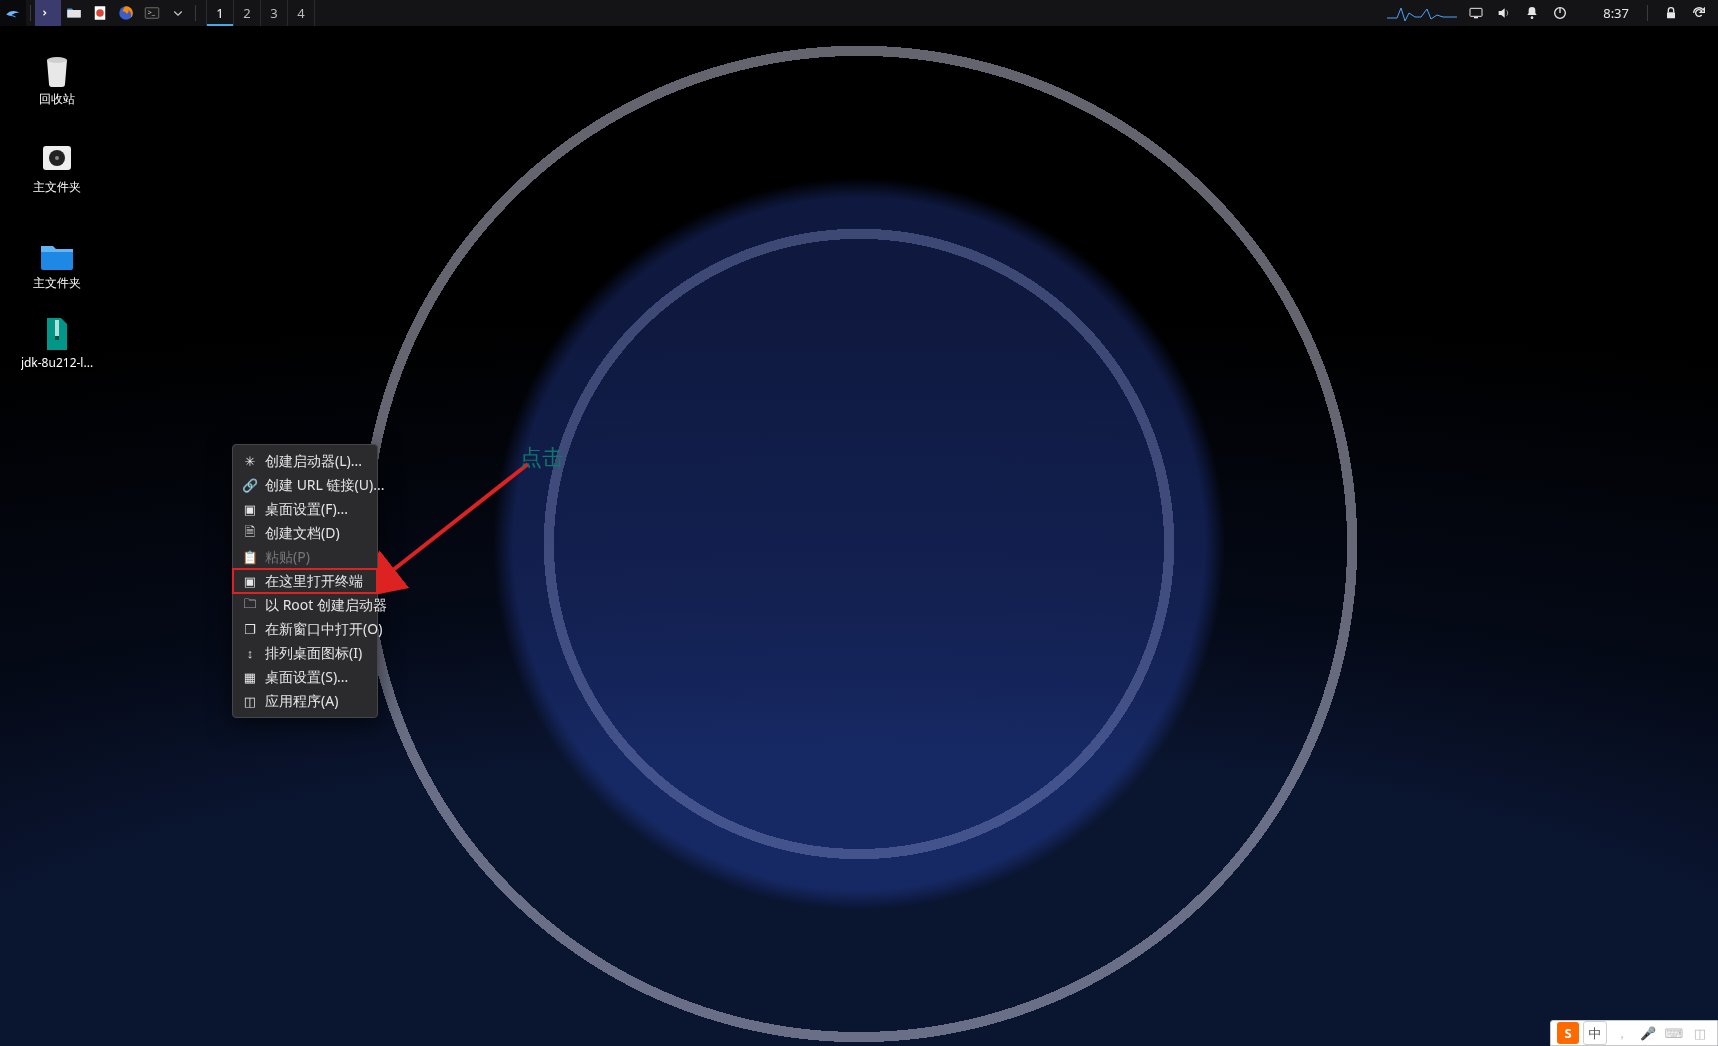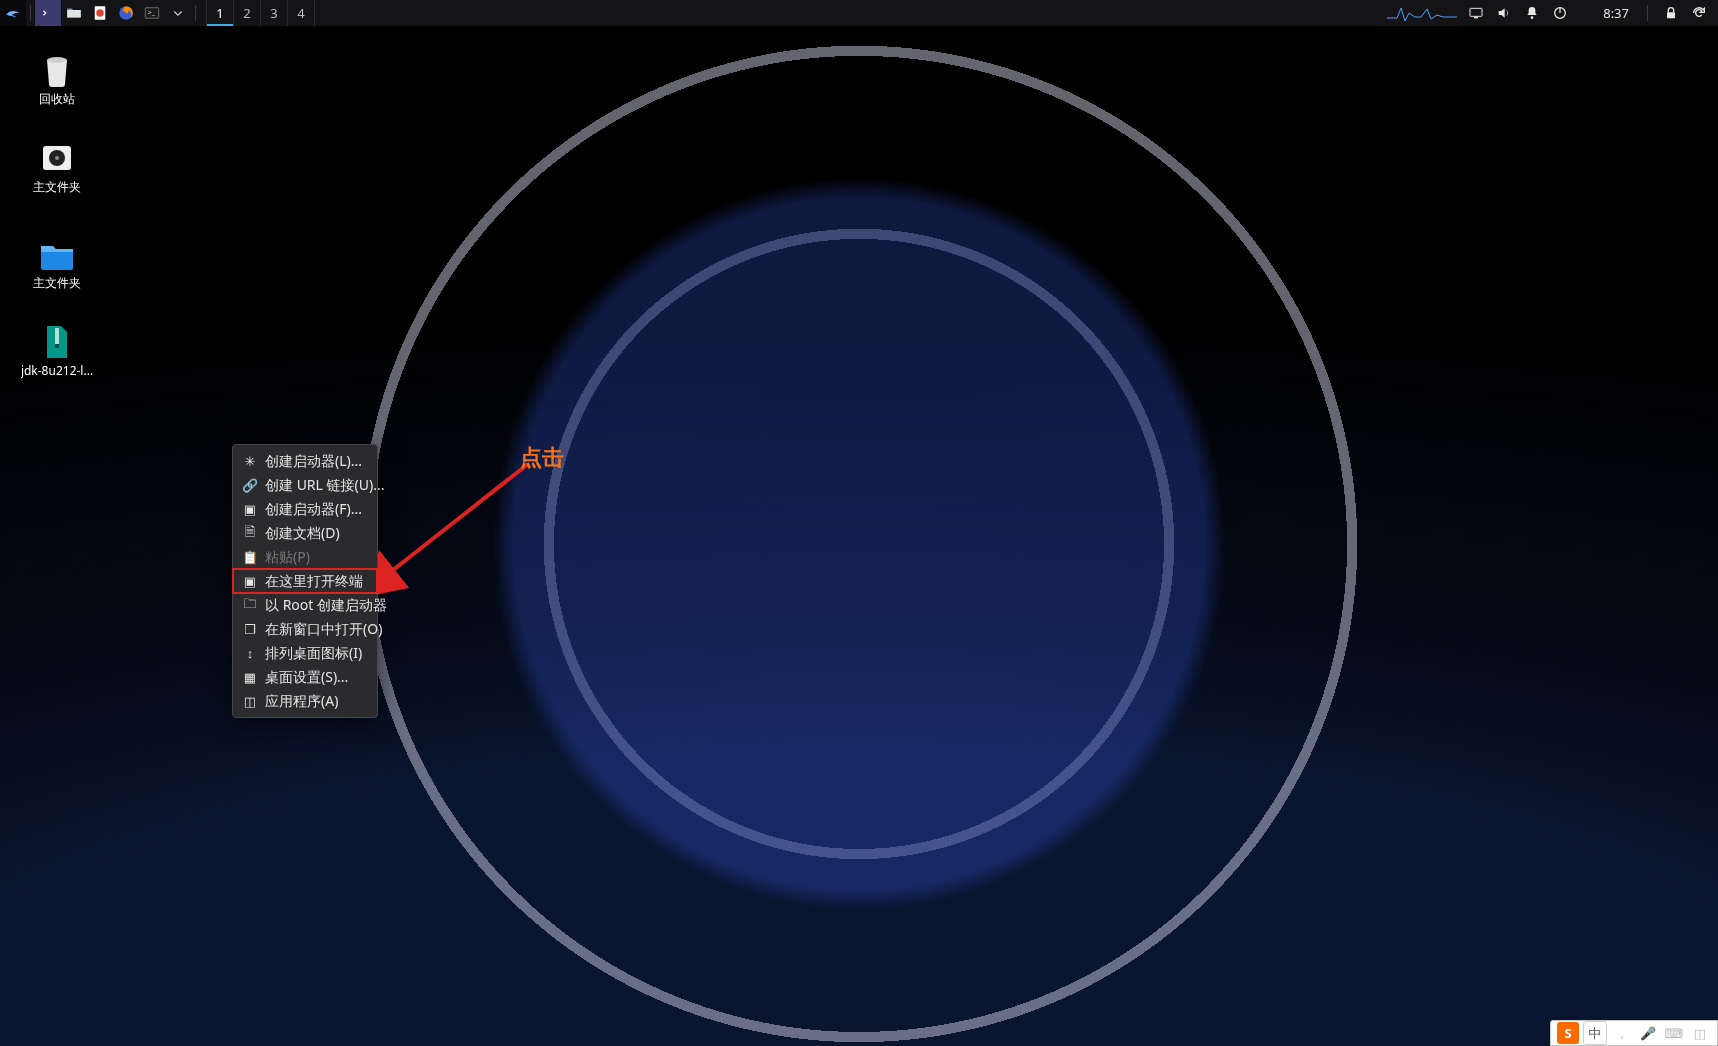--- a/index.html
+++ b/index.html
@@ -33,21 +33,21 @@
   .dicon .glyph{width:40px;height:40px;display:flex;align-items:center;justify-content:center;}
   .dicon .label{font-size:12px;color:#fff;text-align:center;text-shadow:0 1px 3px #000;white-space:nowrap;overflow:hidden;text-overflow:ellipsis;max-width:86px;}
   
   .context-menu{position:absolute;left:232px;top:418px;width:144px;background:#2b2b2e;border:1px solid #45454a;border-radius:4px;padding:4px 0;box-shadow:0 6px 24px rgba(0,0,0,.6);z-index:20;}
   .cm-item{height:24px;display:flex;align-items:center;gap:8px;padding:0 10px;cursor:pointer;}
   .cm-item.disabled{color:#777;}
   .cm-item .ic{width:14px;height:14px;display:flex;align-items:center;justify-content:center;flex:none;}
   .cm-item .txt{flex:1;font-size:14px;white-space:nowrap;}
   .cm-item.highlight{outline:2px solid #d22;outline-offset:-1px;}
   
-  .annot-text{position:absolute;left:520px;top:415px;font-size:22px;font-weight:700;color:#f97316;z-index:30;font-family:"Microsoft YaHei","Noto Sans",sans-serif;}
+  .annot-text{position:absolute;left:520px;top:415px;font-size:22px;font-weight:400;color:#0f766e;z-index:30;font-family:"Microsoft YaHei","Noto Sans",sans-serif;}
   .annot-arrow{position:absolute;left:378px;top:430px;z-index:29;}
   
   .ime-bar{position:absolute;right:0;bottom:0;height:24px;background:#fff;border:1px solid #c9c9c9;border-radius:3px 0 0 0;display:flex;align-items:center;gap:4px;padding:0 6px;z-index:15;}
   .ime-sq{width:22px;height:22px;border-radius:3px;display:flex;align-items:center;justify-content:center;font-size:13px;}
   .ime-logo{background:#ff6a00;color:#fff;font-weight:bold;}
   .ime-lang{color:#555;border:1px solid #d0d0d0;}
   .ime-ic{color:#bababa;}
 </style>
 </head>
 <body>
@@ -184,21 +184,21 @@
   <div class="dicon" style="left:12px;top:208px;">
     <div class="glyph">
       <svg viewBox="0 0 40 40">
           <path d="M4 14h12l3 3h17v17a2 2 0 01-2 2H6a2 2 0 01-2-2z" fill="#1e88e5"></path>
           <path d="M4 12h12l3 3h17v3H4z" fill="#64b5f6"></path>
         </svg>
     </div>
     <div class="label">主文件夹</div>
   </div>
 
-  <div class="dicon" style="left:12px;top:296px;">
+  <div class="dicon" style="left:12px;top:288px;">
     <div class="glyph">
       <svg viewBox="0 0 40 40">
           <path d="M10 4h14l6 6v26H10z" fill="#009688"></path>
           <rect x="18" y="6" width="4" height="16" fill="#b2dfdb"></rect>
           <rect x="18" y="22" width="4" height="4" fill="#004d40"></rect>
         </svg>
     </div>
     <div class="label">jdk-8u212-l...</div>
   </div>
 
@@ -206,21 +206,21 @@
     <div class="cm-item">
       <span class="ic">✳</span>
       <span class="txt">创建启动器(L)...</span>
     </div>
     <div class="cm-item">
       <span class="ic">🔗</span>
       <span class="txt">创建 URL 链接(U)...</span>
     </div>
     <div class="cm-item">
       <span class="ic">▣</span>
-      <span class="txt">创建启动器(F)...</span>
+      <span class="txt">桌面设置(F)...</span>
     </div>
     <div class="cm-item sub">
       <span class="ic">🗎</span>
       <span class="txt">创建文档(D)</span>
     </div>
     <div class="cm-item disabled">
       <span class="ic">📋</span>
       <span class="txt">粘贴(P)</span>
     </div>
     <div class="cm-item highlight">

